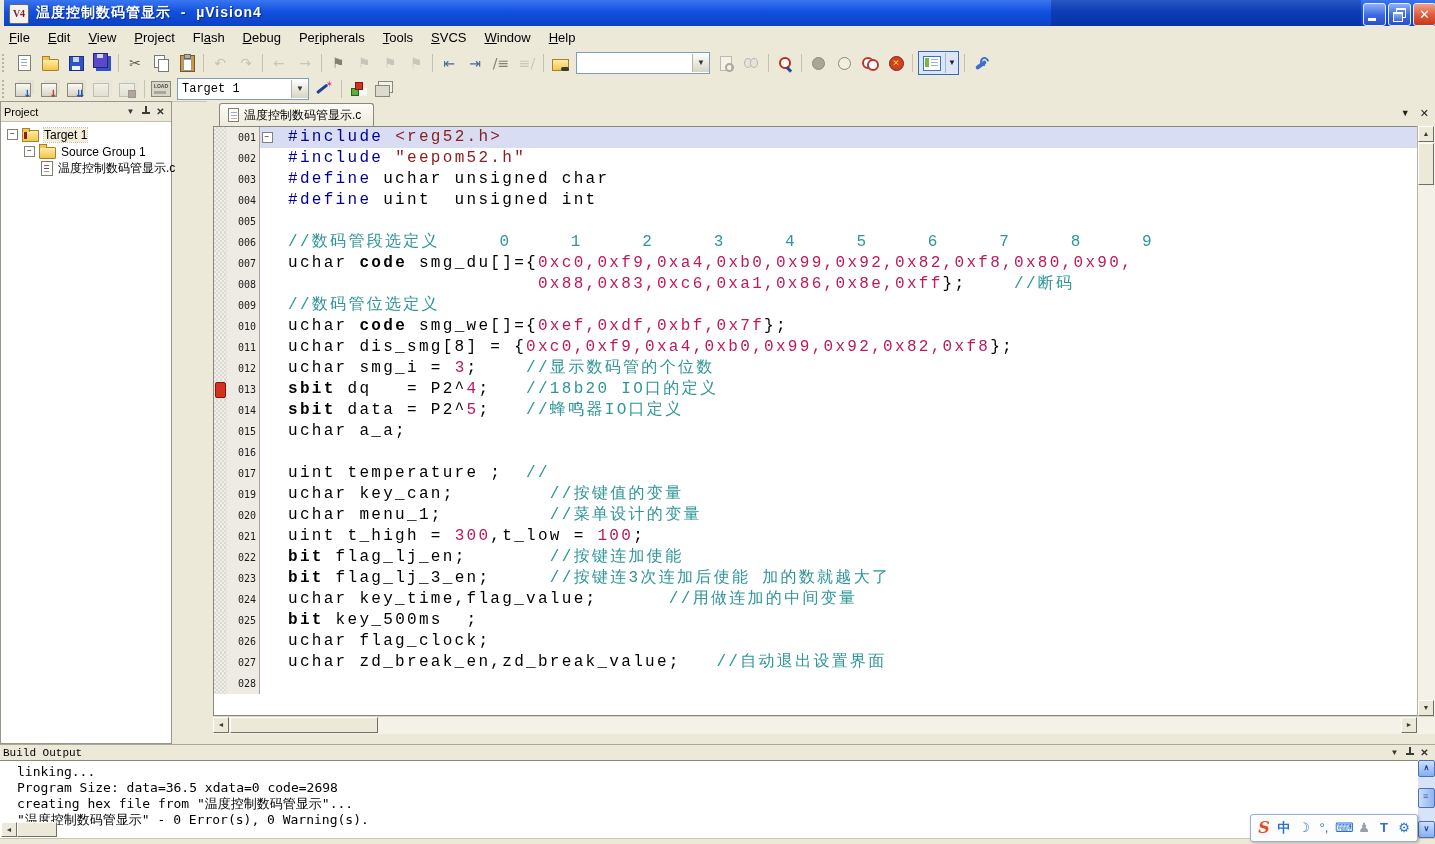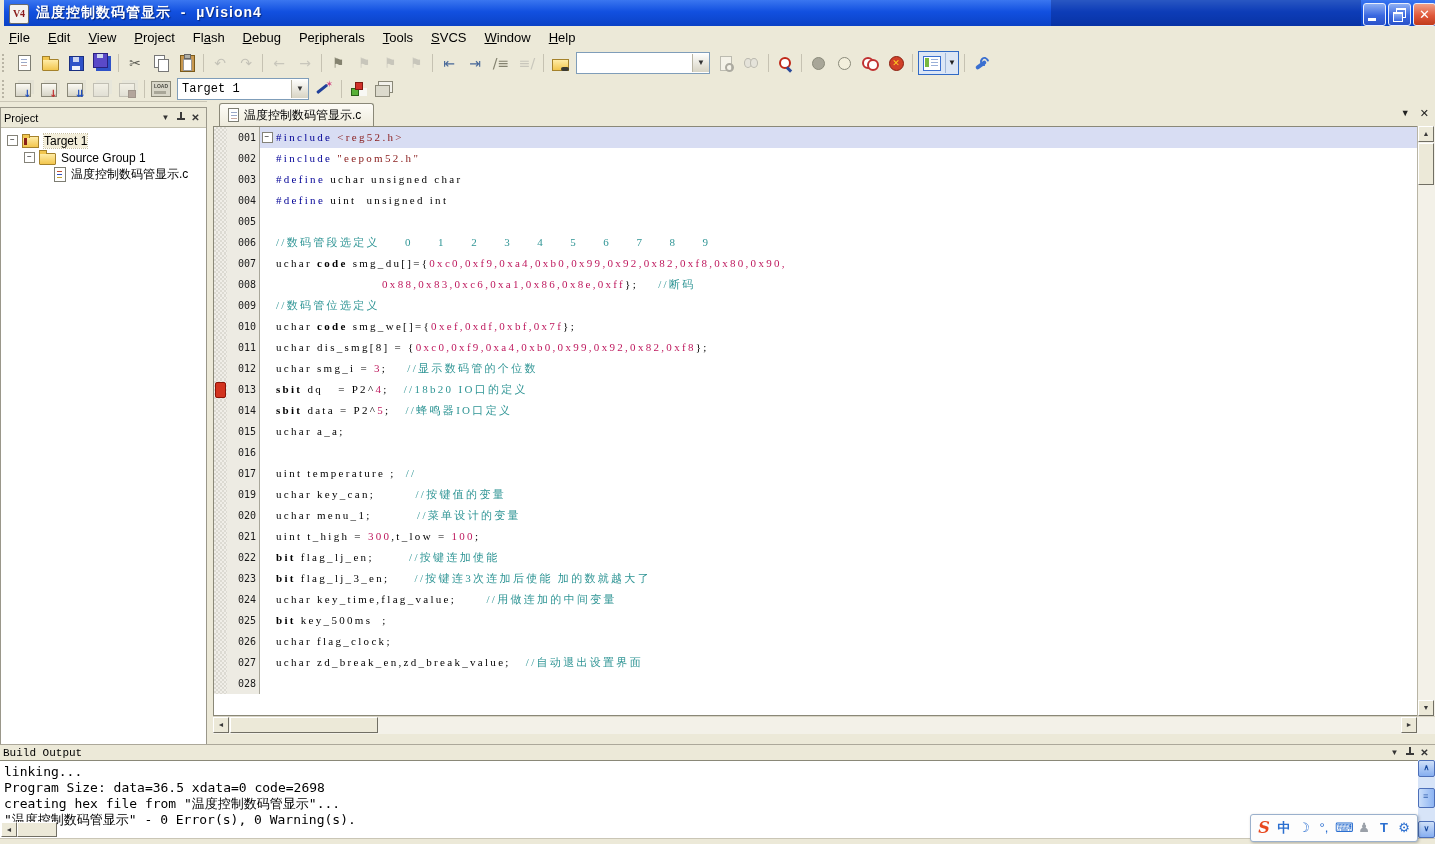--- a/index.html
+++ b/index.html
@@ -94,21 +94,21 @@
   .ic-folderfind{width:15px;height:10px;background:linear-gradient(#ffeca6,#f2c64e);border:1px solid #a5822b;margin-top:3px;}
   .ic-folderfind::after{content:"";position:absolute;right:-1px;bottom:-1px;width:8px;height:4px;background:#3a3a32;border-radius:2px;}
   .ic-docfind{width:10px;height:13px;background:#fff;border:1px solid #7d7d72;}
   .ic-docfind::after{content:"";position:absolute;right:-3px;bottom:-2px;width:5px;height:5px;border:2px solid #555;border-radius:50%;}
   .ic-cfile{width:10px;height:13px;background:#fff;border:1px solid #7d7d72;}
   .ic-cfile::after{content:"";position:absolute;left:2px;top:3px;width:5px;height:1px;background:#c05030;box-shadow:0 3px 0 #3050c0,0 6px 0 #c0a030;}
   .ic-target{width:15px;height:10px;background:linear-gradient(#ffeca6,#f2c64e);border:1px solid #a5822b;margin-top:2px;}
   .ic-target::before{content:"";position:absolute;left:-1px;top:-3px;width:6px;height:3px;background:#f2c64e;border:1px solid #a5822b;border-bottom:none;}
   .ic-target::after{content:"";position:absolute;left:1px;top:1px;width:3px;height:7px;background:#8a2018;}
   
-  .projpanel{position:absolute;left:0;top:101px;width:207px;height:643px;background:#fff;border:1px solid #9a978a;box-sizing:border-box;margin-top:6px;}
+  .projpanel{position:absolute;left:0;top:101px;width:172px;height:643px;background:#fff;border:1px solid #9a978a;box-sizing:border-box;}
   .panelhdr{height:19px;background:#ece9d8;border-bottom:1px solid #c2bfae;display:flex;align-items:center;font-size:11px;color:#000;padding:0 3px;}
   .panelhdr .ttl{flex:1;}
   .phbtn{width:15px;height:14px;text-align:center;font-size:8px;line-height:14px;color:#333;position:relative;}
   .phbtn.x{font-size:10px;font-weight:bold;}
   .pinic{display:inline-block;width:9px;height:10px;position:relative;}
   .pinic::before{content:"";position:absolute;left:4px;top:1px;width:2px;height:6px;background:#3a3a3a;}
   .pinic::after{content:"";position:absolute;left:1px;top:7px;width:8px;height:2px;background:#3a3a3a;}
   .tree{padding-top:4px;font-size:12px;color:#000;}
   .trow{display:flex;align-items:center;height:17px;white-space:nowrap;}
   .expbox{width:9px;height:9px;border:1px solid #848278;background:#fff;font:8px/8px "Liberation Mono",monospace;text-align:center;color:#000;margin-right:4px;flex:none;}
@@ -122,38 +122,38 @@
     background:linear-gradient(180deg,#fdfcf7,#eeebdc);border:1px solid #8a8878;border-bottom:none;border-radius:3px 3px 0 0;font-size:12px;}
   .tabctl{position:absolute;right:6px;top:6px;display:flex;gap:10px;}
   .tabctl span{font-size:9px;color:#222;line-height:12px;}
   .codearea{position:absolute;left:0;top:25px;width:1222px;height:590px;background:#fff;border:1px solid #8a8878;box-sizing:border-box;overflow:hidden;}
   .crow{display:flex;height:21px;align-items:stretch;}
   .cmargin{width:13px;flex:none;background:#e8e6e0;background-image:conic-gradient(#dcdad2 25%,#f0eee8 0 50%,#dcdad2 0 75%,#f0eee8 0);background-size:4px 4px;display:flex;align-items:center;justify-content:center;}
   .bpmark{width:9px;height:14px;background:#d2331f;border-radius:2px;border:1px solid #8a1408;}
   .cnum{width:29px;flex:none;background:#edebe3;border-right:1px solid #a8a69a;font:10px/21px "DejaVu Sans Mono",monospace;color:#1a1a1a;text-align:right;padding-right:3px;}
   .cfold{width:14px;flex:none;display:flex;align-items:center;justify-content:center;}
   .foldbox{width:9px;height:9px;border:1px solid #848278;background:#fff;font:8px/8px "Liberation Mono",monospace;text-align:center;color:#000;}
-  .ccode{flex:1;white-space:pre;font-family:Liberation Serif, serif;font-size:11px;line-height:21px;letter-spacing:2.3px;padding-left:2px;color:#000;overflow:hidden;}
+  .ccode{flex:1;white-space:pre;font-family:Liberation Mono, monospace;font-size:16px;line-height:21px;letter-spacing:2.3px;padding-left:14px;color:#000;overflow:hidden;}
   .crow.hl .ccode,.crow.hl .cfold{background:#d8ddf3;}
   .pp{color:#000096;} .str{color:#8b2020;} .kw{font-weight:bold;color:#000;margin-top:13px;}
   .num{color:#be185d;} .cmt{color:#2f9595;}
   
   .vscroll{position:absolute;right:0;top:25px;width:17px;height:590px;background:#f3f1e8;border-left:1px solid #b8b4a4;}
   .sbtn{position:absolute;left:0;width:16px;height:16px;background:#ece9d8;border:1px solid;border-color:#fff #716f64 #716f64 #fff;
     font-size:7px;text-align:center;line-height:14px;color:#3a3a3a;box-sizing:border-box;}
   .vthumb{position:absolute;left:0;width:16px;background:#ece9d8;border:1px solid;border-color:#fff #716f64 #716f64 #fff;box-sizing:border-box;}
   .hscroll{position:absolute;left:0;top:615px;width:1222px;height:17px;background:#f3f1e8;border-top:1px solid #d8d4c4;}
   .hbtn{position:absolute;top:0;width:16px;height:16px;background:#ece9d8;border:1px solid;border-color:#fff #716f64 #716f64 #fff;
     font-size:7px;text-align:center;line-height:14px;color:#3a3a3a;box-sizing:border-box;}
   .hthumb{position:absolute;top:0;height:16px;background:#ece9d8;border:1px solid;border-color:#fff #716f64 #716f64 #fff;box-sizing:border-box;}
   
   .bohdr{position:absolute;left:0;top:744px;width:1435px;height:16px;background:#ece9d8;border-top:1px solid #aca89a;display:flex;align-items:center;font-size:11px;padding:0 3px;box-sizing:border-box;}
   .bohdr .ttl{flex:1;font-family:"Liberation Mono",monospace;font-size:11px;}
   .bobody{position:absolute;left:0;top:760px;width:1435px;height:78px;background:#fff;border-top:1px solid #8a8878;box-sizing:border-box;overflow:hidden;}
-  .boline{font-family:"DejaVu Sans Mono","Liberation Mono",monospace;font-size:13px;line-height:16px;color:#000;white-space:pre;padding-left:4px;}
+  .boline{font-family:"DejaVu Sans Mono","Liberation Mono",monospace;font-size:13px;line-height:16px;color:#000;white-space:pre;padding-left:17px;}
   .bobody .pad{height:3px;}
   .boscroll{position:absolute;right:0;top:760px;width:17px;height:78px;background:#d7e4f8;}
   .xpbtn{position:absolute;left:0;width:17px;height:17px;background:linear-gradient(180deg,#cfe0f8,#86aef0);border:1px solid #4d6fb8;border-radius:2px;
     box-sizing:border-box;text-align:center;font-size:8px;line-height:14px;color:#17489e;font-weight:bold;}
   .xpthumb{position:absolute;left:0;width:17px;height:20px;background:linear-gradient(90deg,#cadefa,#8db4f2);border:1px solid #4d6fb8;border-radius:2px;box-sizing:border-box;}
   .xpthumb::after{content:"≡";position:absolute;left:4px;top:2px;font-size:9px;color:#3a66b0;}
   .bohs{position:absolute;left:1px;top:822px;height:15px;display:flex;}
   .bohs .hbtn2{width:16px;height:15px;background:#ece9d8;border:1px solid;border-color:#fff #716f64 #716f64 #fff;font-size:7px;line-height:13px;text-align:center;color:#3a3a3a;box-sizing:border-box;}
   .bohs .hth2{width:40px;height:15px;background:#ece9d8;border:1px solid;border-color:#fff #716f64 #716f64 #fff;box-sizing:border-box;}
   .statusbar{position:absolute;left:0;top:838px;width:1435px;height:6px;background:#ece9d8;border-top:1px solid #cac6b6;}

